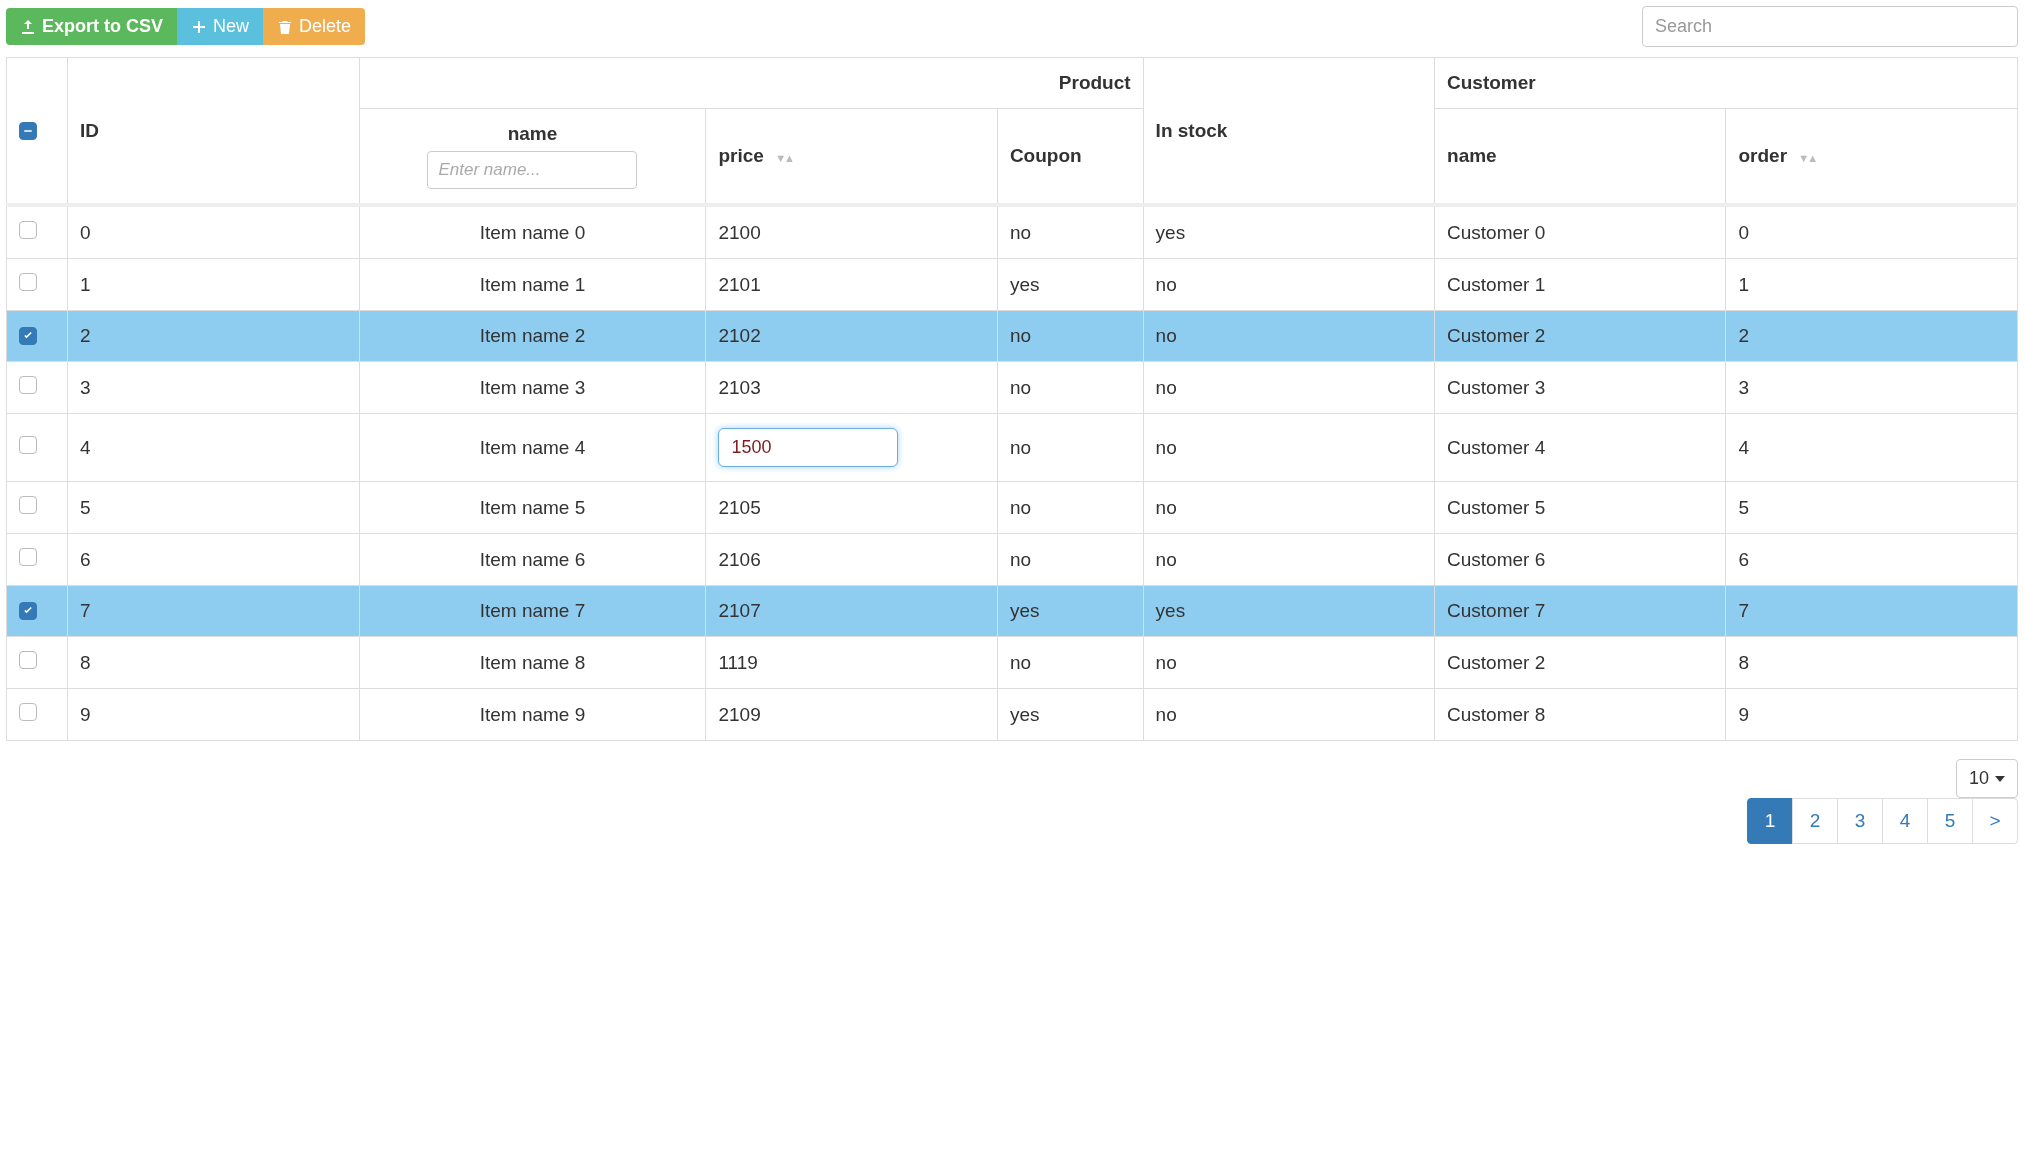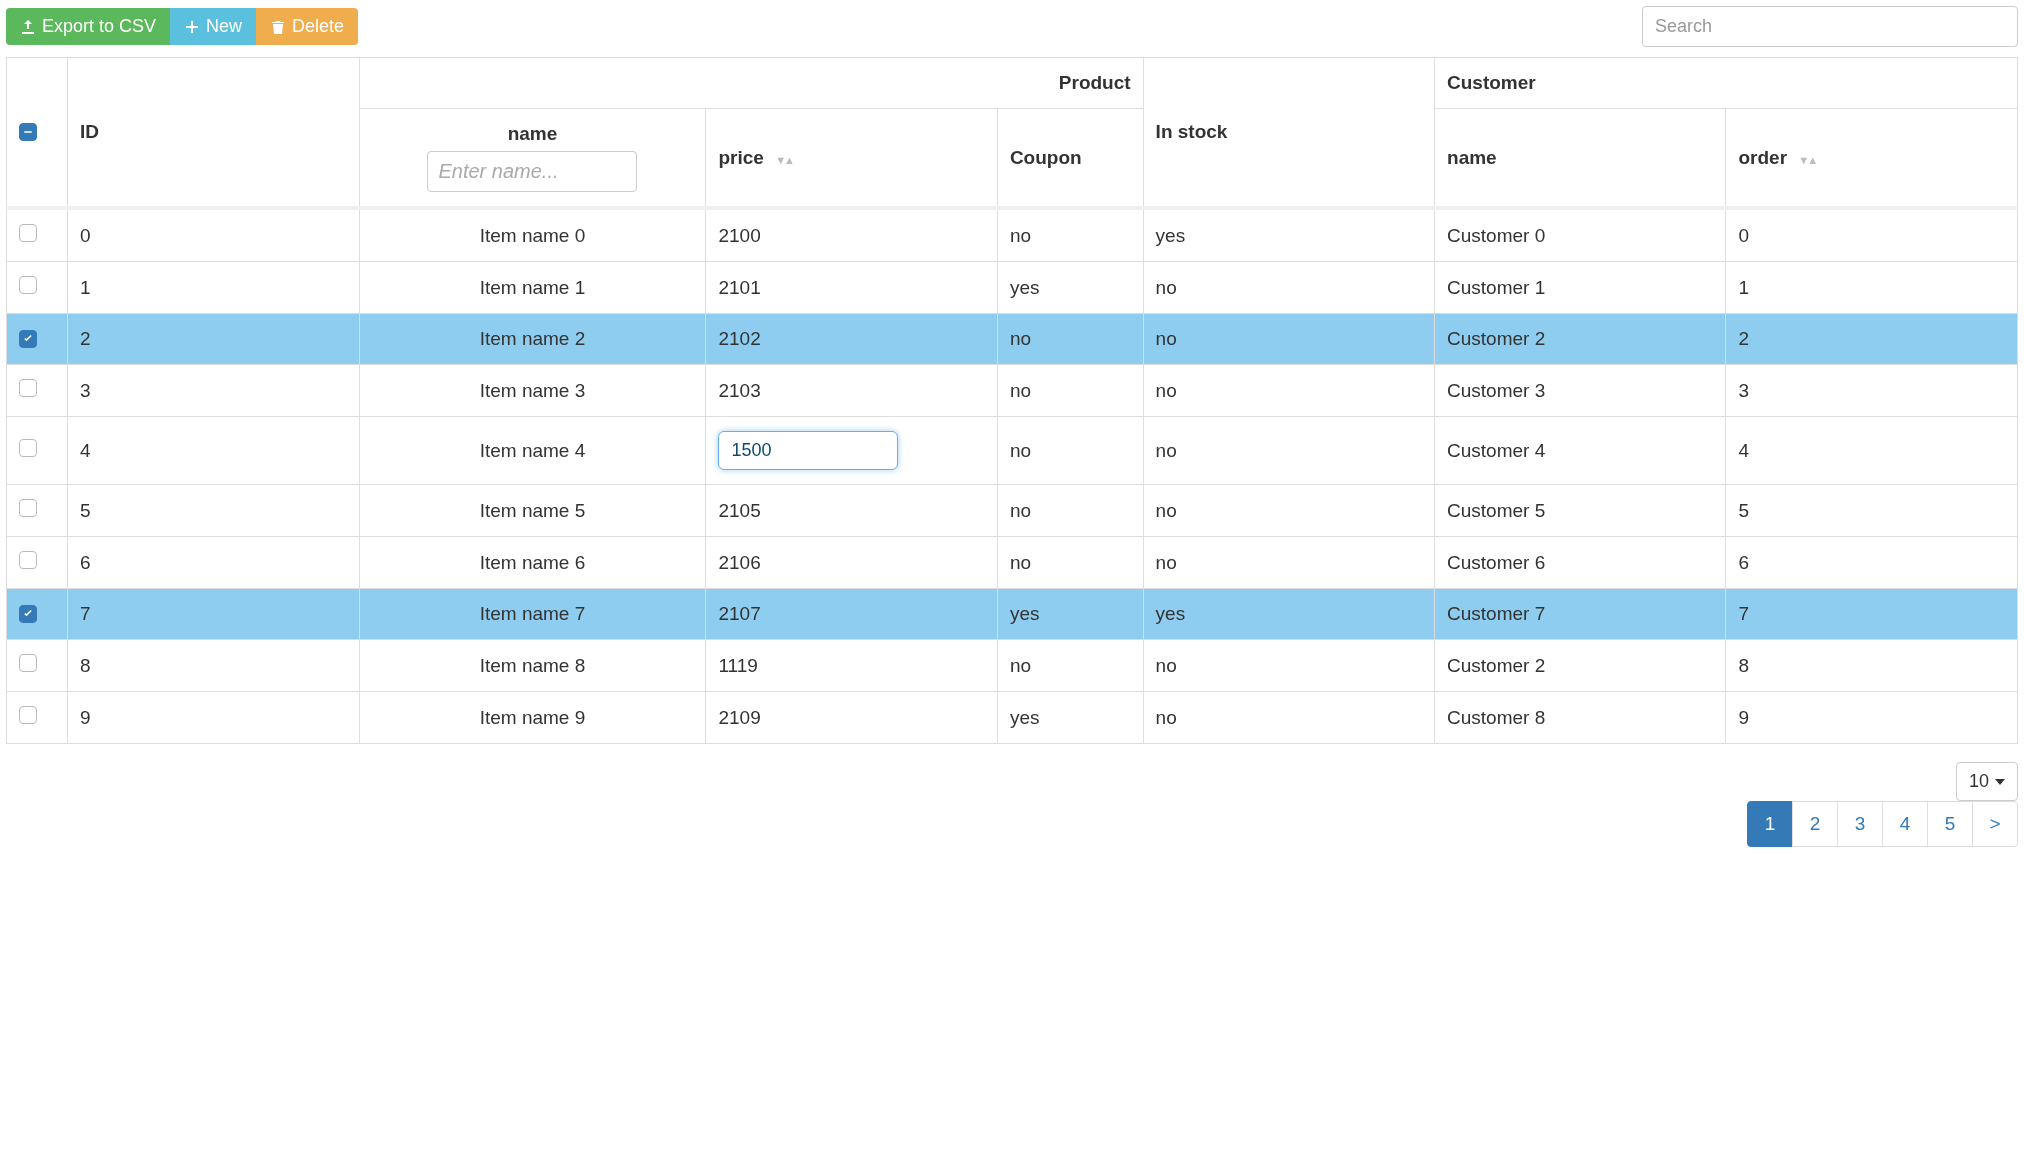--- a/index.html
+++ b/index.html
@@ -21,21 +21,21 @@
   display: inline-flex;
   align-items: center;
   gap: 6px;
   padding: 8px 14px;
   border: none;
   color: #fff;
   font-size: 18px;
   cursor: pointer;
   border-radius: 4px;
 }
-.btn-export { background: #5cb85c; border-radius: 4px 0 0 4px; }
+.btn-export { background: #5cb85c; border-radius: 4px 0 0 4px; font-weight: bold; }
 .btn-new { background: #5bc0de; border-radius: 0; }
 .btn-delete { background: #f0ad4e; border-radius: 0 4px 4px 0; }
 .btn svg { width: 16px; height: 16px; fill: #fff; }
 .search-input {
   width: 376px;
   padding: 9px 12px;
   border: 1px solid #ccc;
   border-radius: 4px;
   font-size: 18px;
   color: #555;
@@ -85,21 +85,21 @@
   border-color: #337ab7;
   color: #fff;
 }
 .cb svg { width: 12px; height: 12px; fill: #fff; }
 
 .filter-input {
   width: 210px;
   padding: 8px 10px;
   border: 1px solid #ccc;
   border-radius: 4px;
-  font-size: 20px;
+  font-size: 17px;
   font-style: italic;
   color: #555;
   margin-top: 6px;
 }
 .filter-input::placeholder { color: #aaa; }
 
 .sort-arrows {
   display: inline-block;
   margin-left: 6px;
   font-size: 11px;
@@ -110,21 +110,21 @@
 tr.row-selected td { background: #8fcdf0; }
 tr.row td.col-name { text-align: center; }
 
 .edit-input {
   width: 180px;
   padding: 8px 12px;
   border: 1px solid #66afe9;
   border-radius: 6px;
   box-shadow: 0 0 6px rgba(102,175,233,0.6);
   font-size: 18px;
-  color: #0c4a6e;
+  color: #7f1d1d;
 }
 
 .footer {
   display: flex;
   justify-content: space-between;
   align-items: flex-end;
   margin-top: 18px;
   flex-direction: column;
 }
 .page-size {

